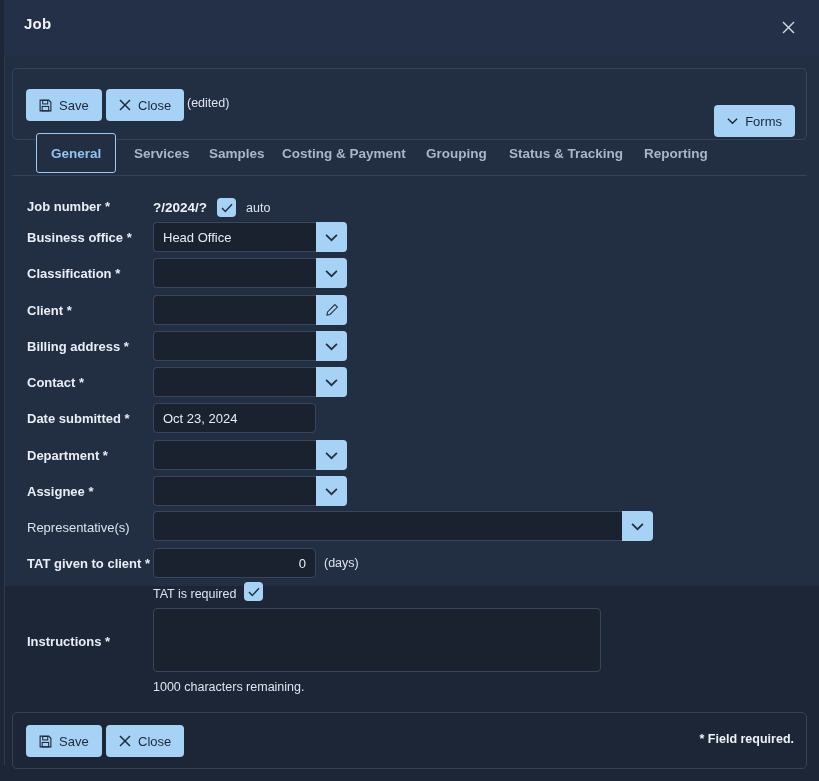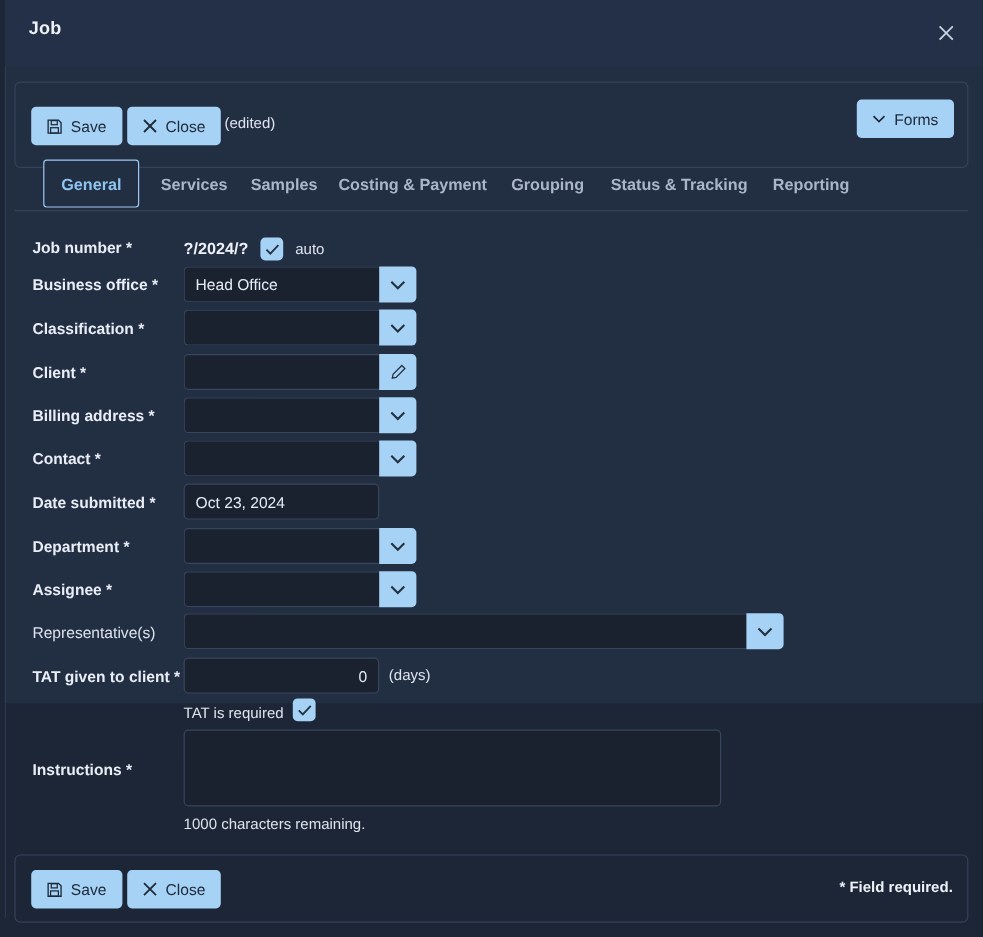--- a/index.html
+++ b/index.html
@@ -64,21 +64,21 @@
     white-space: nowrap;
   }
   .btn svg { display:block; }
   .btn-save  { left: 13px; top: 20px; }
   .btn-close { left: 93px; top: 20px; }
   .edited-note {
     position: absolute; left: 174px; top: 27px;
     font-size: 12.5px; color: #dde4ee;
   }
   .btn-subcontract { right: 99px; top: 20px; }
-  .btn-forms       { right: 11px; top: 14px; }
+  .btn-forms       { right: 11px; top: 36px; }
 
   
   .tabs {
     position: absolute; left: 12px; top: 133px; width: 795px; height: 41px; margin-left: 24px;
   }
   .tab {
     position: absolute; top: 0; height: 40px;
     display: flex; align-items: center;
     padding: 0 14px;
     font-size: 13.5px; font-weight: bold;

